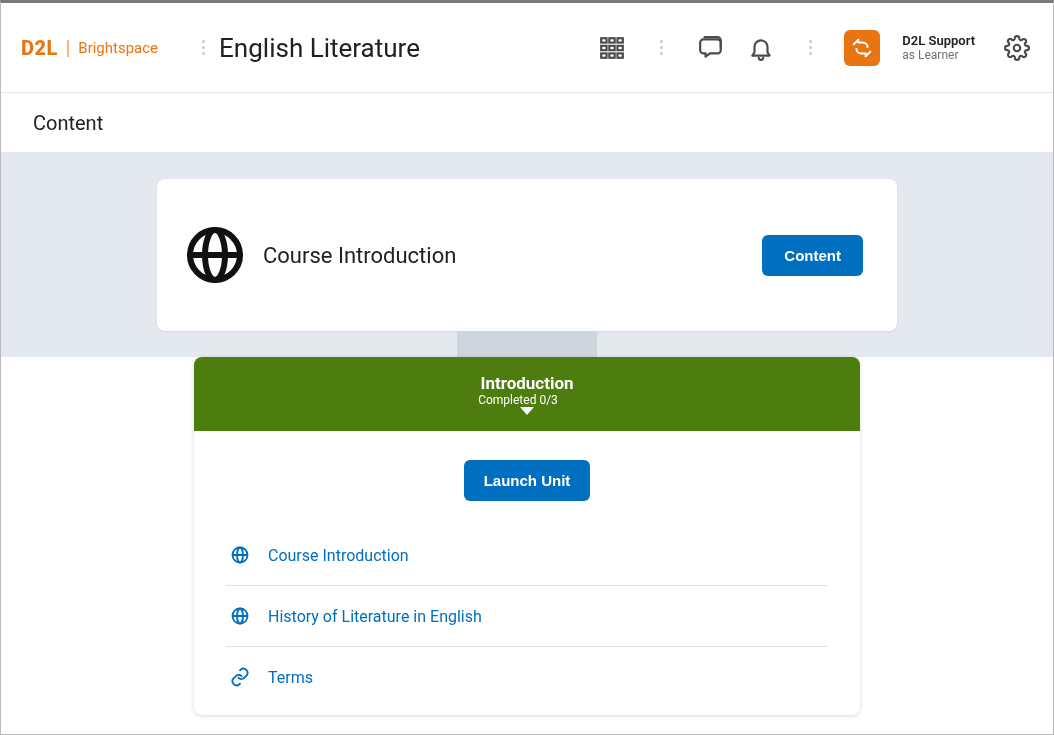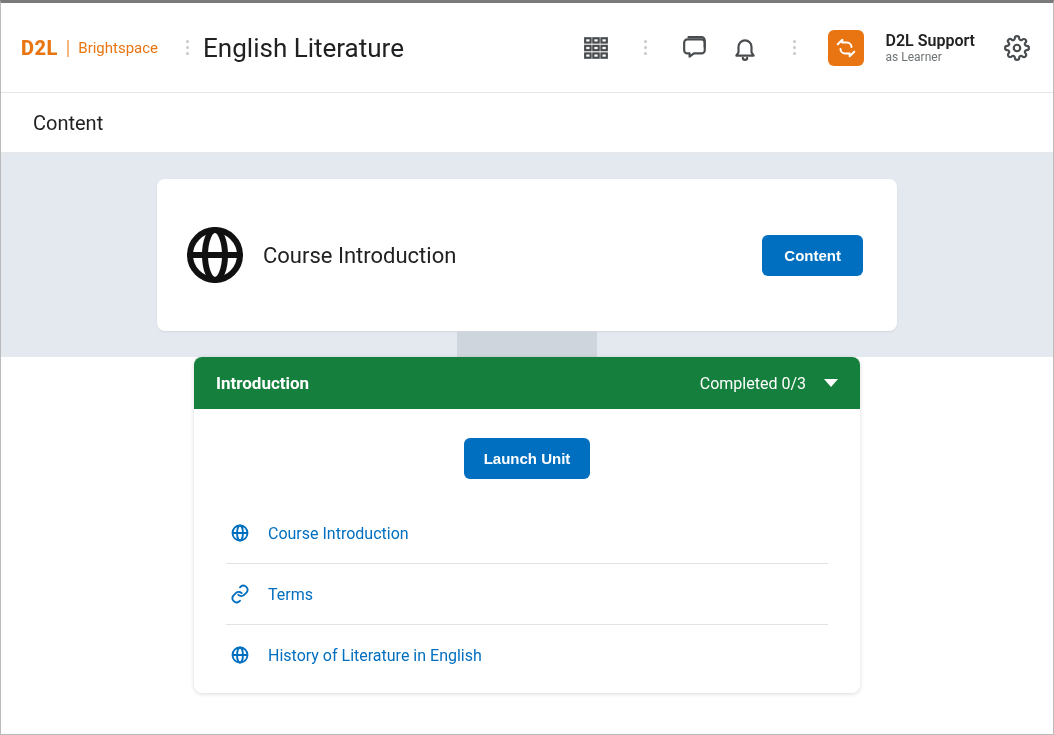--- a/index.html
+++ b/index.html
@@ -19,21 +19,21 @@
     display: flex;
     align-items: center;
     height: 90px;
     padding: 0 20px;
     border-bottom: 1px solid #e6e6e6;
   }
   .logo {
     display: flex;
     align-items: center;
     gap: 8px;
-    margin-right: 14px;
+    margin-right: 30px;
   }
   .logo-d2l {
     font-weight: 800;
     color: #e87511;
     font-size: 20px;
     letter-spacing: 0.5px;
   }
   .logo-sep {
     color: #e87511;
     font-size: 20px;
@@ -72,21 +72,21 @@
     background: #e87511;
     border-radius: 6px;
     display: flex; align-items: center; justify-content: center;
     color: #fff;
   }
   .impersonate-badge svg { width: 22px; height: 22px; }
   .user-block {
     display: flex; flex-direction: column;
     margin-left: 4px; margin-right: 8px;
   }
-  .user-name { font-size: 16px; font-weight: 600; color: #202122; }
+  .user-name { font-size: 13px; font-weight: 600; color: #202122; }
   .user-role { font-size: 12px; color: #6e7376; }
 
   
   .subnav {
     height: 60px;
     border-bottom: 1px solid #e6e6e6;
     display: flex;
     align-items: center;
     padding: 0 32px;
   }
@@ -152,30 +152,31 @@
   }
   .unit-card {
     width: 666px;
     background: #fff;
     border-radius: 8px;
     box-shadow: 0 1px 4px rgba(0,0,0,0.15);
     overflow: hidden;
     margin-top: 0;
   }
   .unit-header {
-    background: #15803d;
+    background: #4d7c0f;
     color: #fff;
     display: flex;
     align-items: center;
     padding: 16px 22px;
     font-weight: 700;
+    flex-direction: column;
   }
   .unit-header-title { font-size: 17px; }
   .unit-header-spacer { flex: 1; }
-  .unit-header-completed { font-size: 16px; font-weight: 400; margin-right: 18px; }
+  .unit-header-completed { font-size: 12px; font-weight: 400; margin-right: 18px; }
   .chevron-down {
     width: 0; height: 0;
     border-left: 7px solid transparent;
     border-right: 7px solid transparent;
     border-top: 8px solid #fff;
   }
   .unit-body {
     padding: 18px 22px 8px 22px;
     display: flex;
     flex-direction: column;
@@ -323,34 +324,34 @@
               <svg viewBox="0 0 24 24" fill="none" stroke="currentColor" stroke-width="2.2">
                   <circle cx="12" cy="12" r="9"></circle>
                   <ellipse cx="12" cy="12" rx="3.5" ry="9"></ellipse>
                   <line x1="3" y1="12" x2="21" y2="12"></line>
                 </svg>
             </span>
             <span class="unit-item-label">Course Introduction</span>
           </li>
           <li class="unit-item">
             <span class="unit-item-icon">
-              <svg viewBox="0 0 24 24" fill="none" stroke="currentColor" stroke-width="2.2" stroke-linecap="round">
-                <path d="M10 13a5 5 0 0 0 7 0l3-3a5 5 0 0 0-7-7l-1 1"></path>
-                <path d="M14 11a5 5 0 0 0-7 0l-3 3a5 5 0 0 0 7 7l1-1"></path>
-              </svg>
-            </span>
-            <span class="unit-item-label">Terms</span>
-          </li>
-          <li class="unit-item">
-            <span class="unit-item-icon">
               <svg viewBox="0 0 24 24" fill="none" stroke="currentColor" stroke-width="2.2">
                   <circle cx="12" cy="12" r="9"></circle>
                   <ellipse cx="12" cy="12" rx="3.5" ry="9"></ellipse>
                   <line x1="3" y1="12" x2="21" y2="12"></line>
                 </svg>
             </span>
             <span class="unit-item-label">History of Literature in English</span>
           </li>
+          <li class="unit-item">
+            <span class="unit-item-icon">
+              <svg viewBox="0 0 24 24" fill="none" stroke="currentColor" stroke-width="2.2" stroke-linecap="round">
+                <path d="M10 13a5 5 0 0 0 7 0l3-3a5 5 0 0 0-7-7l-1 1"></path>
+                <path d="M14 11a5 5 0 0 0-7 0l-3 3a5 5 0 0 0 7 7l1-1"></path>
+              </svg>
+            </span>
+            <span class="unit-item-label">Terms</span>
+          </li>
         </ul>
       </div>
     </div>
   </div>
 </div>
 
 </body></html>

